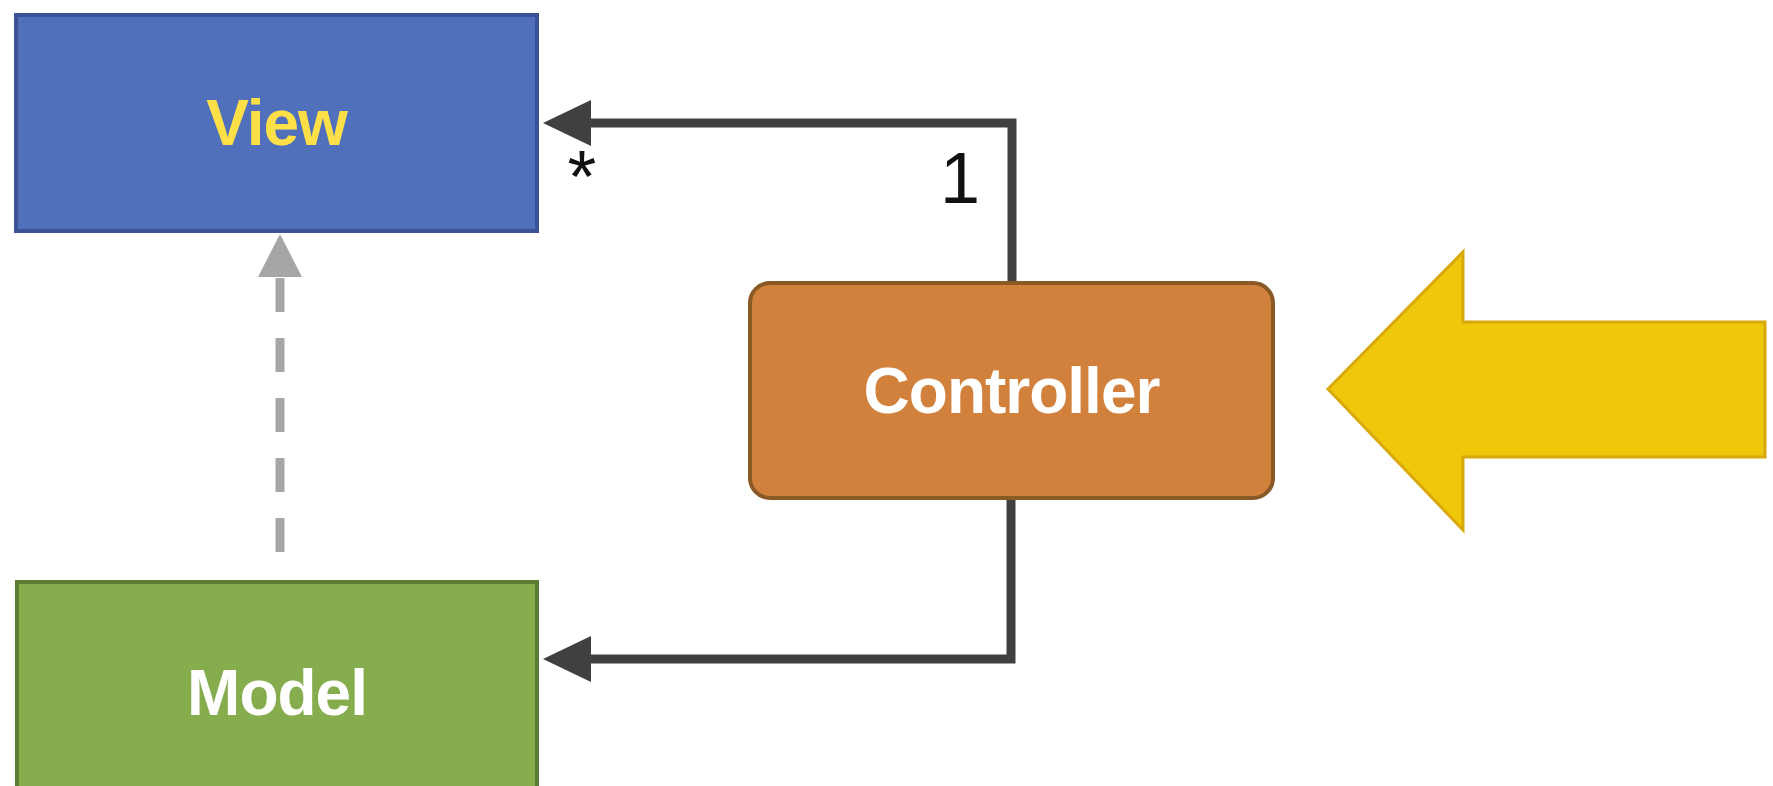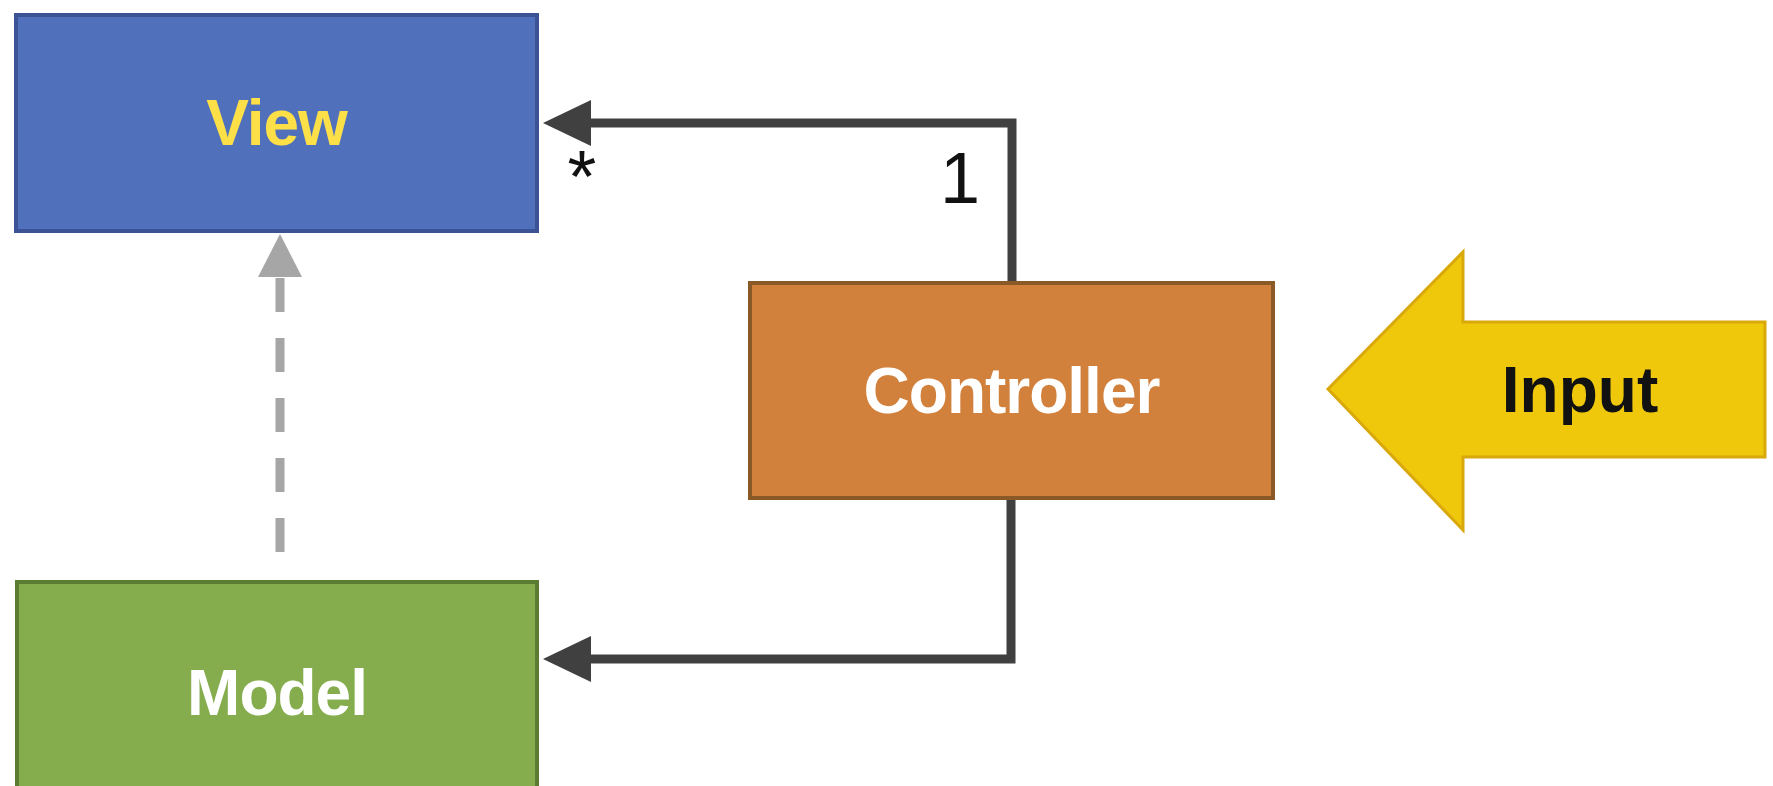--- a/index.html
+++ b/index.html
@@ -91,22 +91,21 @@
   </svg>
 
   <div class="node node-view" style="background-color: rgb(81, 112, 188); border-color: rgb(59, 83, 148); color: #fde047;">
     <span>View</span>
   </div>
 
   <div class="node node-model" style="background-color: rgb(133, 173, 78); border-color: rgb(92, 124, 52); color: rgb(255, 255, 255);">
     <span>Model</span>
   </div>
 
-  <div class="node node-controller" style="background-color: rgb(210, 129, 60); border-color: rgb(138, 90, 38); color: rgb(255, 255, 255);">
+  <div class="node node-controller" style="background-color: rgb(210, 129, 60); border-color: rgb(138, 90, 38); color: rgb(255, 255, 255); border-radius: 22px;">
     <span>Controller</span>
   </div>
 
   <div class="edge-label label-asterisk">*</div>
   <div class="edge-label label-one">1</div>
 
-  <div class="input-label" style="color: rgb(17, 17, 17);">Input</div>
 
 </div>
 
 </body></html>

